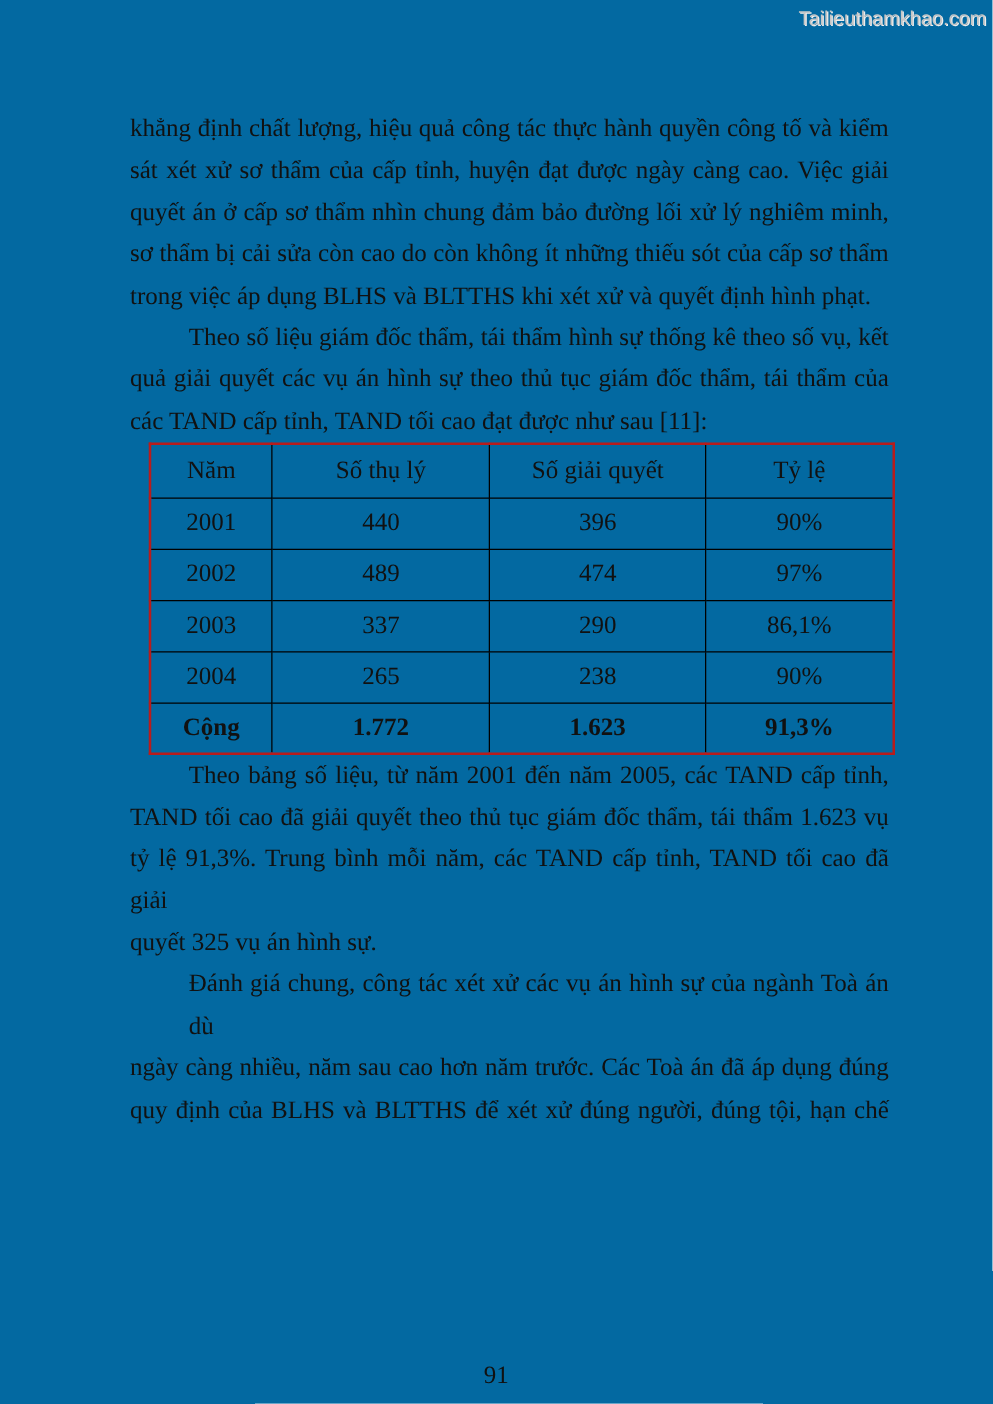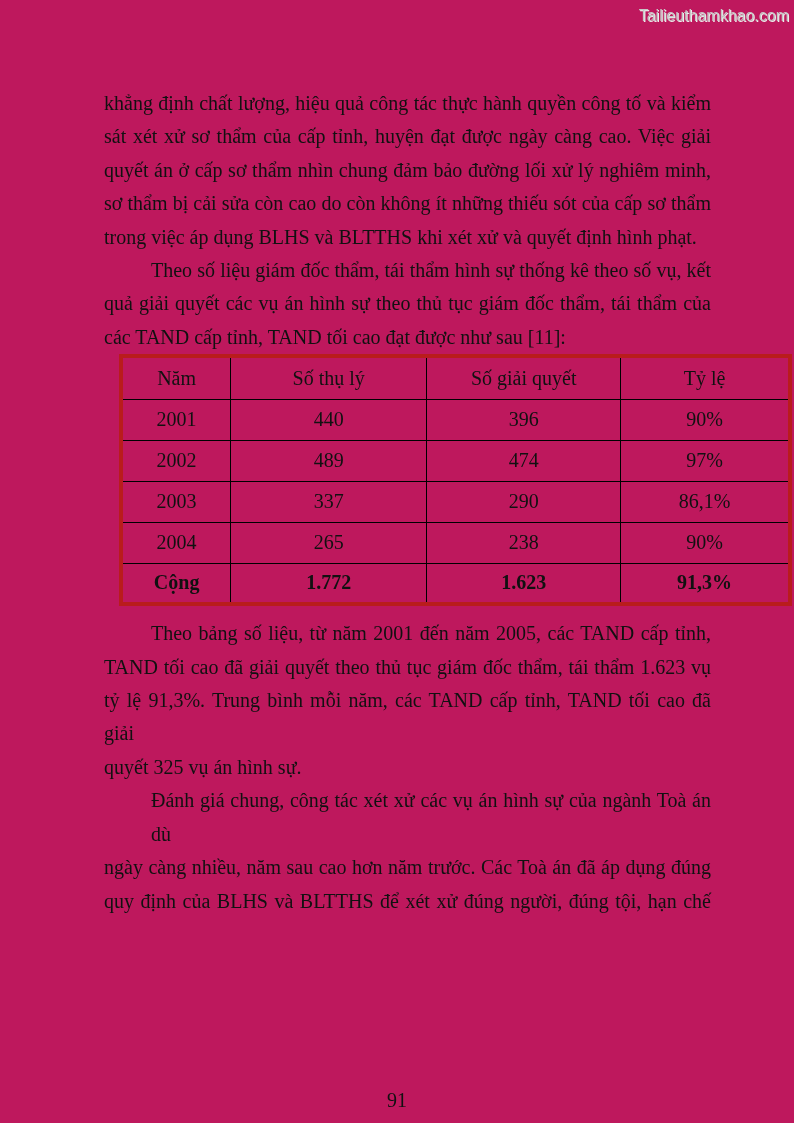--- a/index.html
+++ b/index.html
@@ -1,21 +1,21 @@
 <!DOCTYPE html>
 <html><head>
 <meta charset="utf-8">
 <style>
   * { margin: 0; padding: 0; box-sizing: border-box; }
   html, body { background: #ffffff; }
   .page {
     position: relative;
     width: 794px;
     height: 1123px;
-    background: #be185d;
+    background: #0369a1;
     overflow: hidden;
     font-family: "Liberation Serif", serif;
     color: #111111;
   }
   .watermark {
     position: absolute;
     top: 7px;
     right: 5px;
     font-family: "Liberation Sans", sans-serif;
     font-size: 16px;
@@ -37,36 +37,36 @@
     text-align: left;
   }
   .line.just {
     text-align: justify;
     text-align-last: justify;
   }
   .line.indent { padding-left: 47px; }
   .doc-table {
     border-collapse: collapse;
     margin: 0 0 0 15px;
-    width: 673px;
+    width: 597px;
     table-layout: fixed;
-    border: 4px solid #b91c1c;
+    border: 2px solid #b91c1c;
   }
   .doc-table th, .doc-table td {
     border: 1.5px solid #000;
     text-align: center;
     vertical-align: middle;
     font-size: 20px;
     font-weight: normal;
     padding: 0;
   }
   .doc-table thead tr { height: 43px; }
   .doc-table tbody tr { height: 41px; }
   .doc-table tr.total td { font-weight: bold; }
-  .after-table { margin-top: 11px; }
+  .after-table { }
   .page-number {
     position: absolute;
     left: 0; right: 0;
     top: 1089px;
     text-align: center;
     font-size: 20px;
   }
 </style>
 </head>
 <body>

